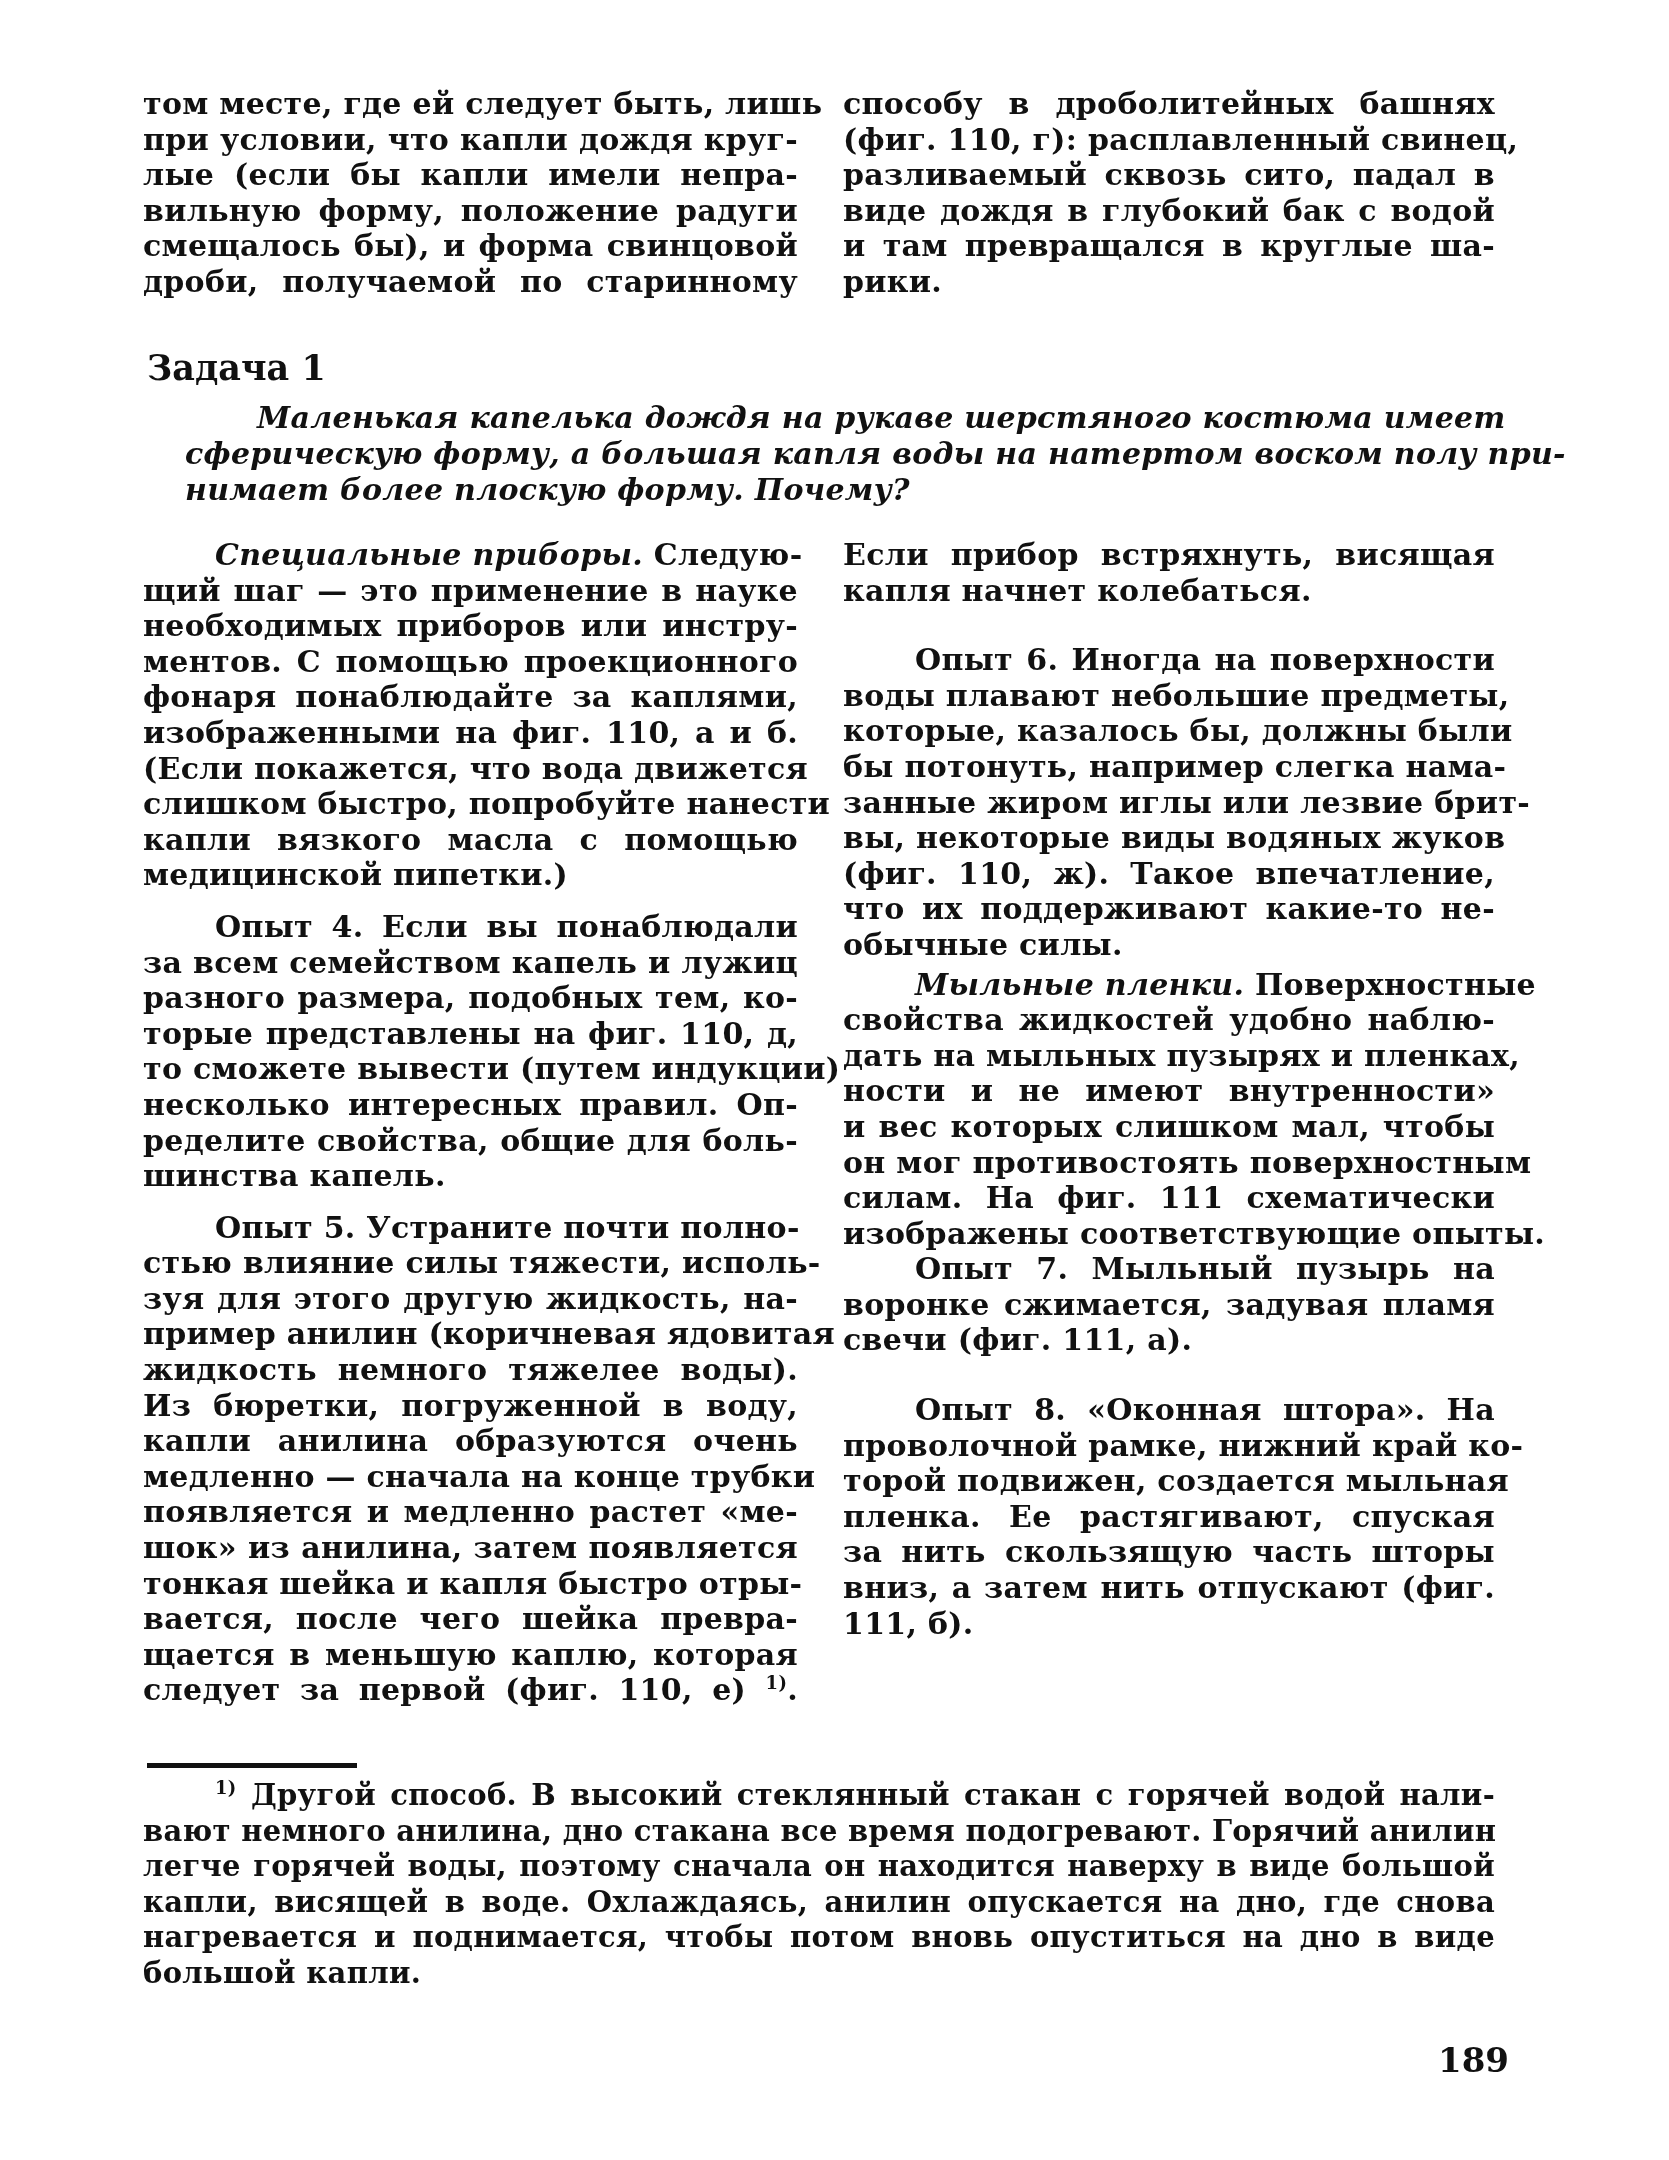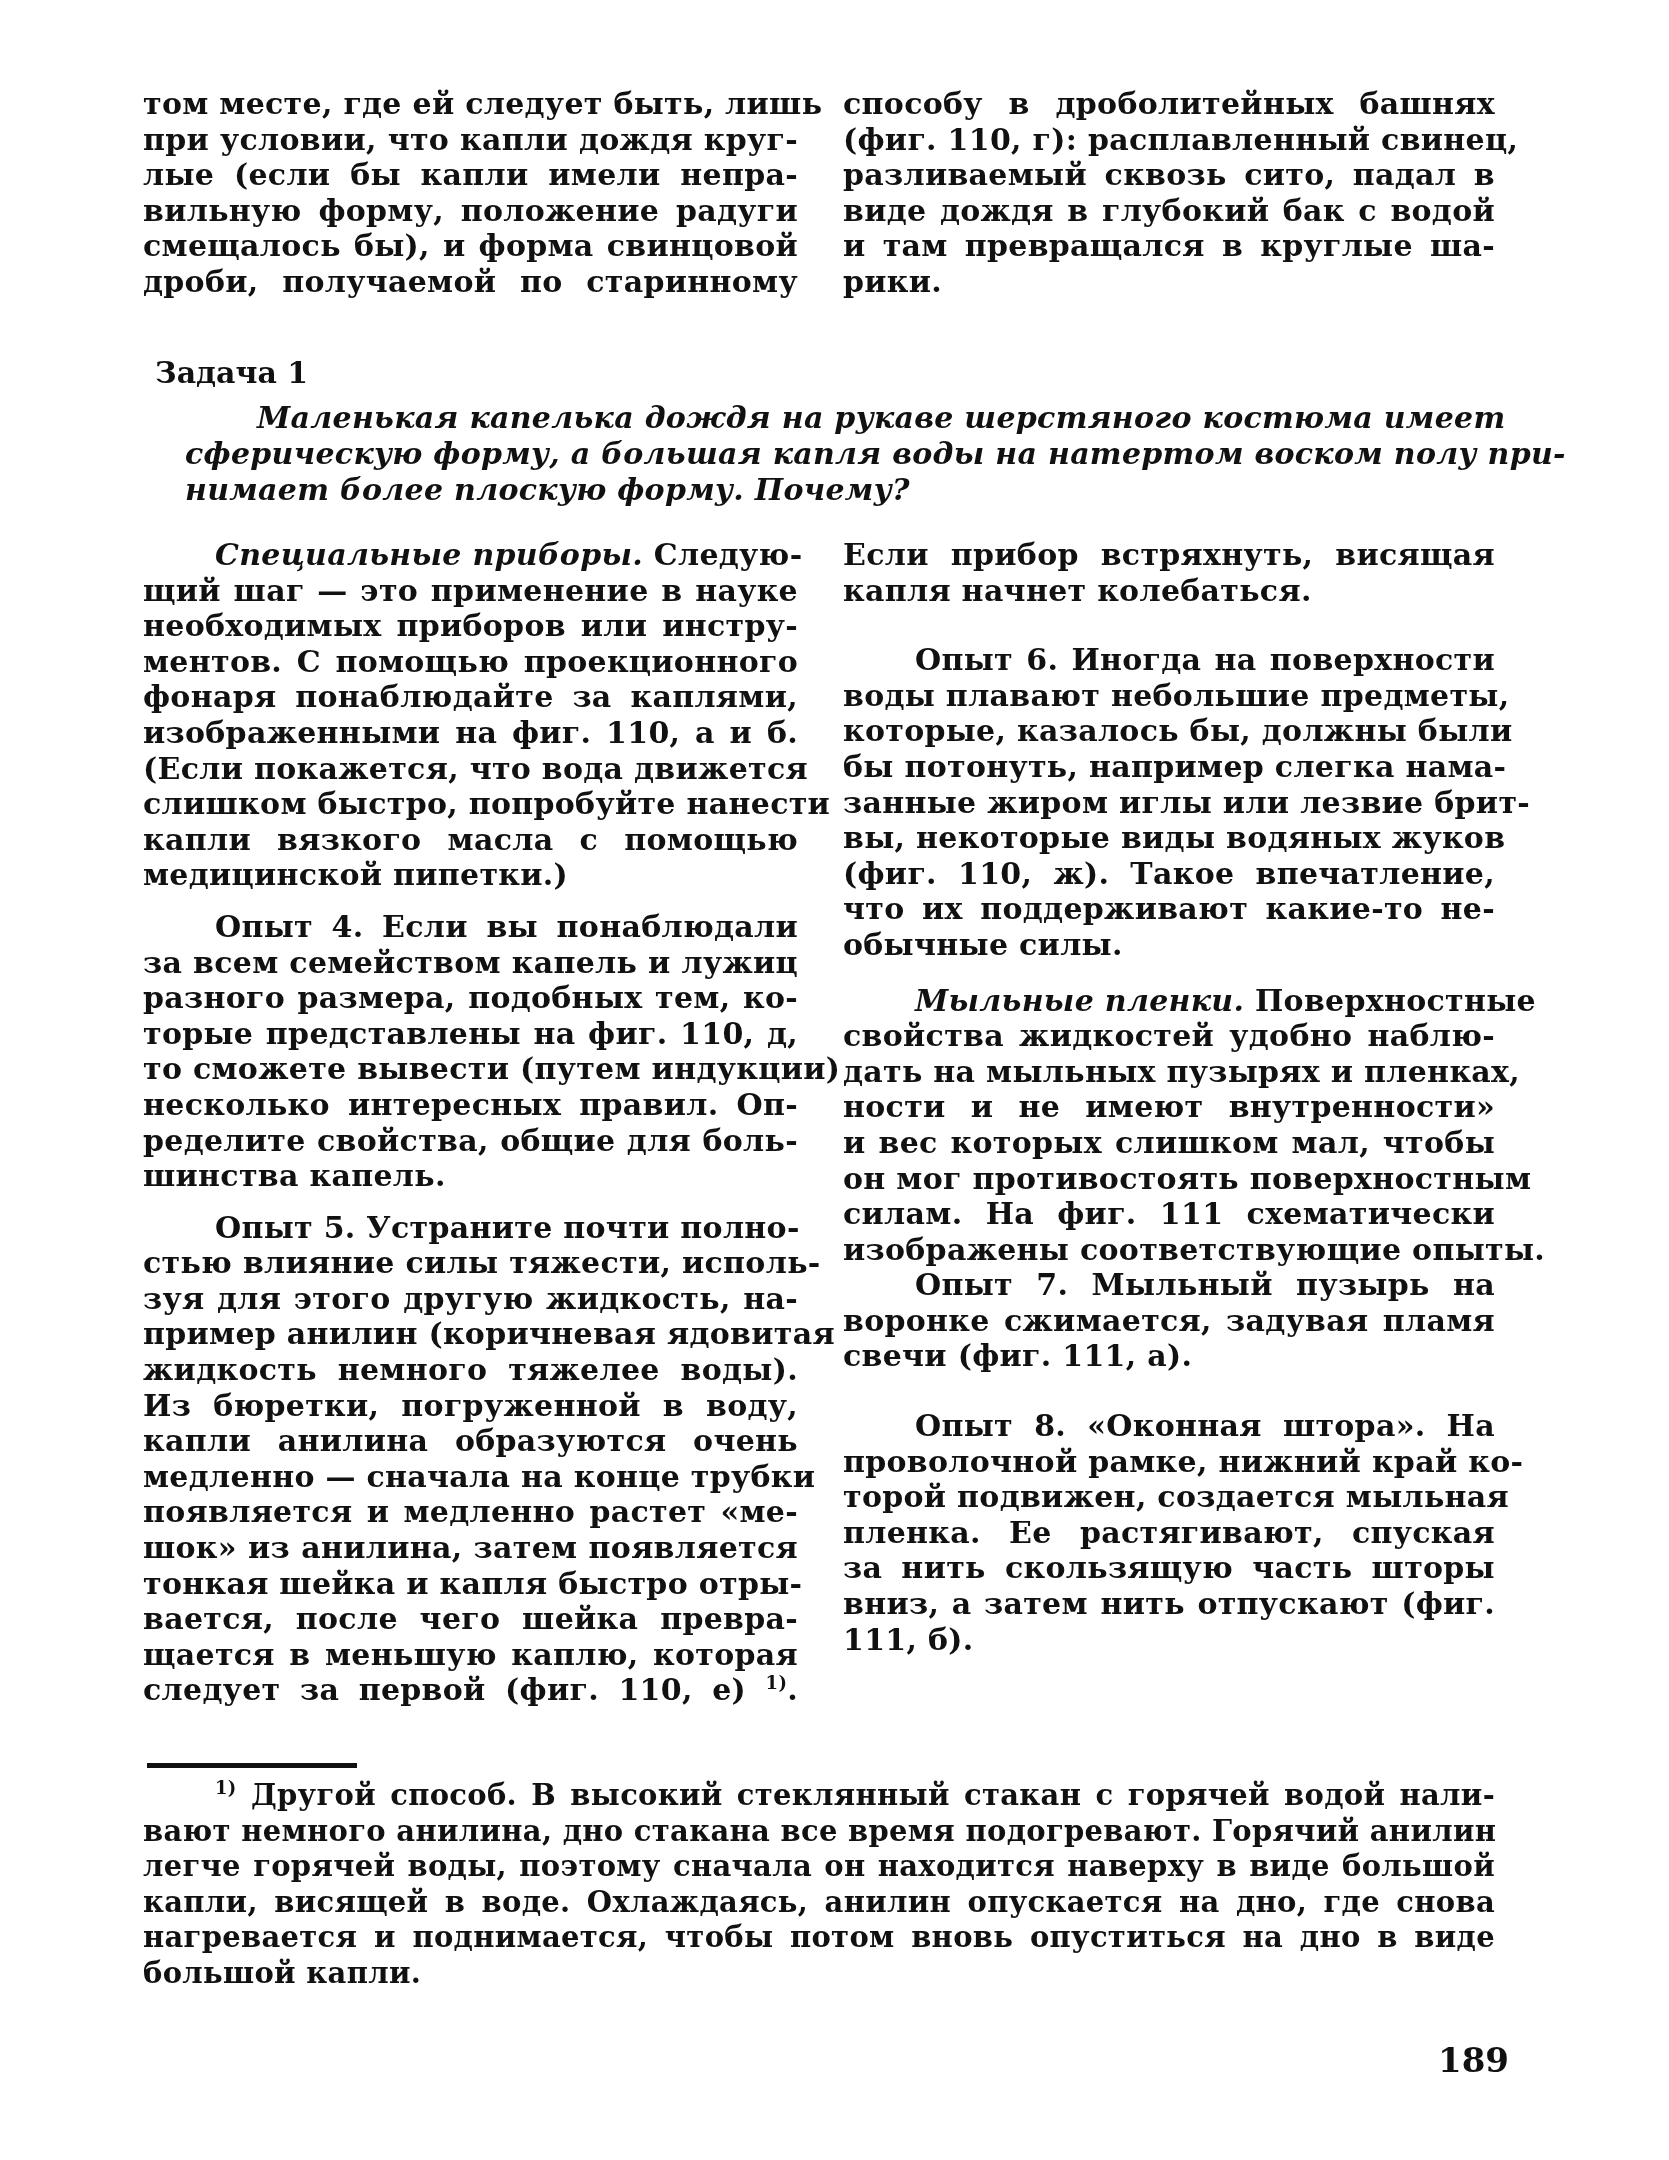--- a/index.html
+++ b/index.html
@@ -14,21 +14,21 @@
   .col-right { left: 843px; width: 652px; }
   .p {
     margin: 0; font-size: 30px; line-height: 35.6px;
     text-align: justify; text-align-last: auto; hyphens: manual;
     font-weight: bold; letter-spacing: 0.3px;
   }
   .p .line { display: block; text-align: justify; text-align-last: justify; white-space: nowrap; }
   .p .line.last { text-align-last: left; }
   .ind { padding-left: 72px; }
   .it { font-style: italic; }
-  .heading { position: absolute; left: 143px; top: 343px; font-size: 30px; font-weight: bold; margin: 12px; }
+  .heading { position: absolute; left: 143px; top: 343px; font-size: 35px; font-weight: bold; margin: 4px; }
   .problem { position: absolute; left: 143px; top: 400px; width: 1352px; }
   .problem .p { font-style: italic; line-height: 36px; margin-left: 42px; }
   .rule { position: absolute; left: 147px; top: 1763px; width: 210px; height: 5px; background: #111; }
   .footnote { position: absolute; left: 143px; top: 1778px; width: 1352px; }
   .footnote .p { font-size: 29px; line-height: 35.5px; font-weight: bold; }
   .fnmark { font-size: 18px; vertical-align: super; line-height: 0; }
   .sup { font-size: 18px; vertical-align: super; line-height: 0; }
   .pagenum { position: absolute; left: 1438px; top: 2040px; font-size: 34px; font-weight: bold; margin: 0; }
 </style>
 </head>
@@ -122,21 +122,21 @@
       <span class="line">воды плавают небольшие предметы,</span>
       <span class="line">которые, казалось бы, должны были</span>
       <span class="line">бы потонуть, например слегка нама-</span>
       <span class="line">занные жиром иглы или лезвие брит-</span>
       <span class="line">вы, некоторые виды водяных жуков</span>
       <span class="line">(фиг. 110, ж). Такое впечатление,</span>
       <span class="line">что их поддерживают какие-то не-</span>
       <span class="line last">обычные силы.</span>
     </p>
 
-    <p class="p" style="margin-top:20px;">
+    <p class="p" style="margin-top:4px;">
       <span class="line ind"><span class="it">Мыльные пленки.</span><span> Поверхностные</span></span>
       <span class="line">свойства жидкостей удобно наблю-</span>
       <span class="line">дать на мыльных пузырях и пленках,</span>
       <span class="line">ности и не имеют внутренности»</span>
       <span class="line">и вес которых слишком мал, чтобы</span>
       <span class="line">он мог противостоять поверхностным</span>
       <span class="line">силам. На фиг. 111 схематически</span>
       <span class="line last">изображены соответствующие опыты.</span>
     </p>
 

